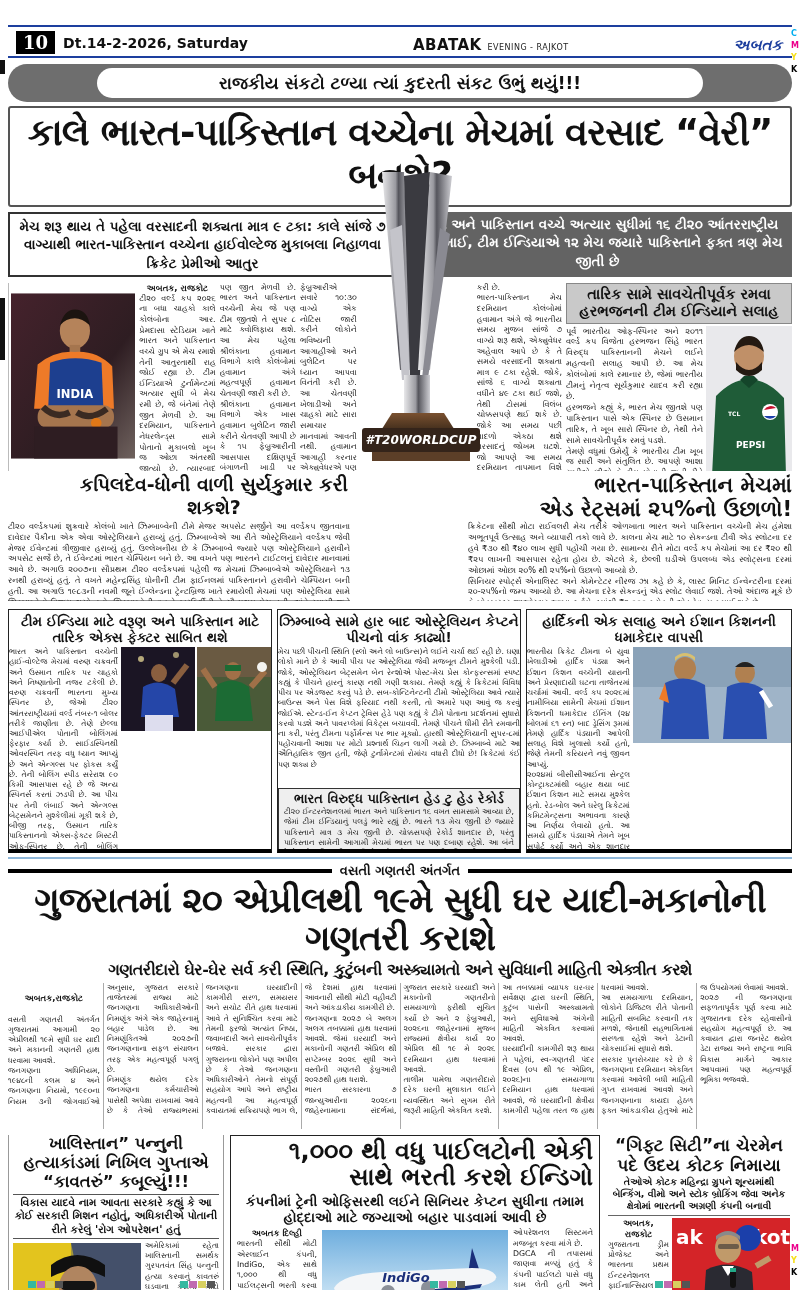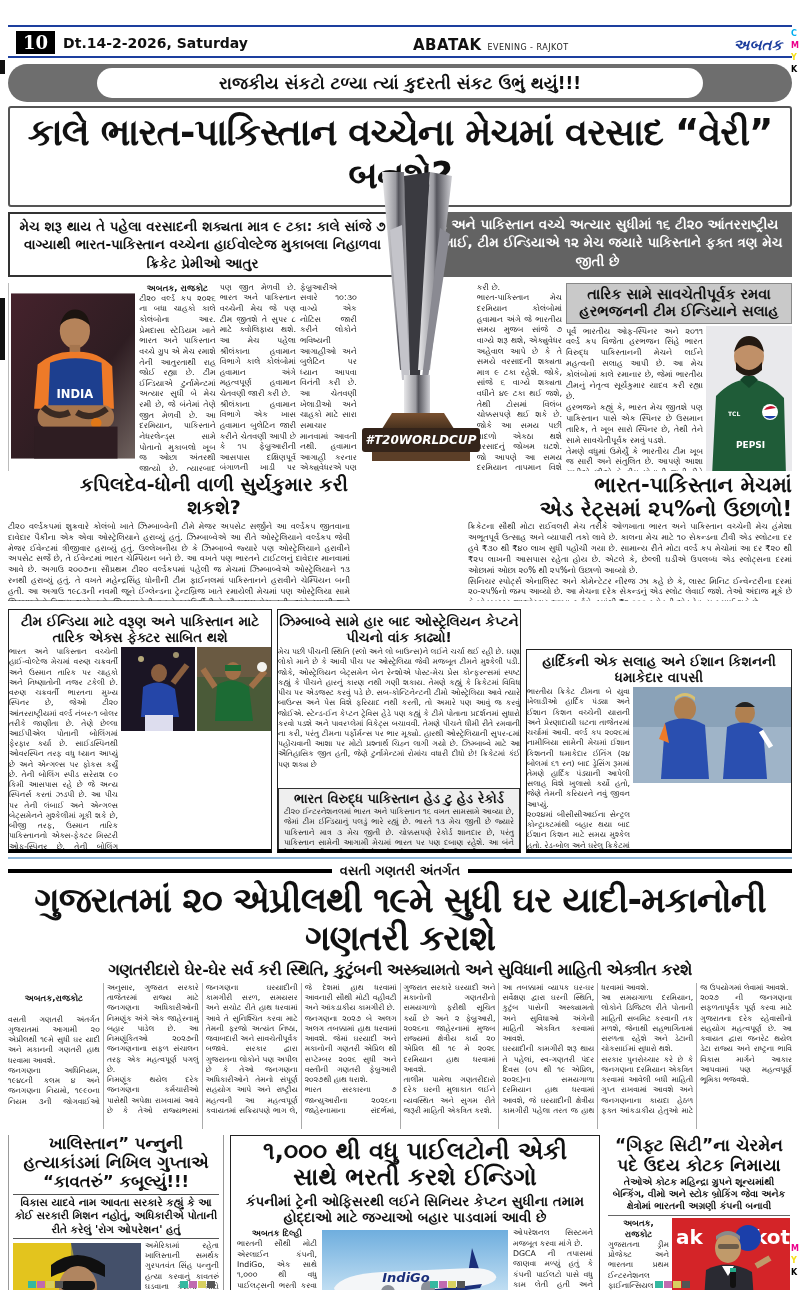--- a/index.html
+++ b/index.html
@@ -43,21 +43,21 @@
   .kapil{width:342px;flex:none;border-bottom:1px solid #999;}
   .kapil h2{margin:0 0 2px 70px;font-size:19px;text-align:center;}
   .row2-gap{width:118px;flex:none;}
   .adrates{flex:1;}
   .adrates h2{margin:0;font-size:21px;line-height:1.15;text-align:right;}
   
   .midband{display:flex;gap:5px;margin:8px 8px 0;height:244px;}
   .midbox{border:1.5px solid #222;border-bottom:4px solid #000;padding:3px 0;overflow:hidden;background:#fff;}
   .mb1{width:262px;flex:none;}
   .mb2{flex:1;}
-  .mb3{width:264px;flex:none;margin-top:40px;}
+  .mb3{width:264px;flex:none;}
   .midbox h3{margin:0 0 2px;font-size:13.5px;text-align:center;line-height:1.2;}
   .photo-r{float:right;margin:0 0 2px 3px;}
   .h2h{border:1.5px solid #333;background:#efefef;margin-top:3px;padding:2px 5px;}
   .h2h h4{margin:0;font-size:13px;text-align:center;}
   .cyanline{height:2px;background:#8fb7d9;margin:4px 8px 0;}
   
   .census{margin:4px 8px 0;}
   .divider{display:flex;align-items:center;gap:8px;font-weight:bold;font-size:13px;}
   .divider:before,.divider:after{content:"";flex:1;border-top:4px solid #000;}
   .census h1{margin:2px 0 0;font-size:35px;text-align:center;letter-spacing:-1px;line-height:1.1;}
@@ -65,21 +65,21 @@
   .census-cols{column-count:8;column-gap:7px;column-rule:1px solid #aaa;height:146px;overflow:hidden;
      font-size:7.6px;line-height:1.35;text-align:justify;white-space:pre-line;}
   
   .bottom{display:flex;gap:6px;margin:6px 8px 0;height:268px;}
   .bart{overflow:hidden;}
   .b1{width:206px;flex:none;border-left:1px solid #999;border-right:1px solid #999;padding:0 4px;}
   .b1 h3{margin:0;font-size:16.5px;text-align:center;line-height:1.15;}
   .b1 .sub{font-weight:bold;font-size:10.5px;text-align:center;border-top:1px solid #555;border-bottom:1px solid #555;margin:2px 0;padding:1px 0;line-height:1.3;}
   .photo-l{float:left;margin:2px 4px 2px 0;}
   .b2{flex:1;border:1.5px solid #222;padding:2px 6px;}
-  .b2 h3{margin:0;font-size:24px;text-align:center;line-height:1.1;}
+  .b2 h3{margin:0;font-size:24px;text-align:right;line-height:1.1;}
   .b2 .sub{font-weight:bold;font-size:13.5px;text-align:center;line-height:1.25;margin:2px 0;}
   .ind-row{display:flex;gap:5px;}
   .ind-row .c{flex:1;}
   .b3{width:182px;flex:none;padding:0 2px;}
   .b3 h3{margin:0;font-size:17px;text-align:center;line-height:1.2;}
   .b3 .sub{font-weight:bold;font-size:9.5px;text-align:center;line-height:1.3;border-bottom:1px solid #666;padding-bottom:2px;margin-bottom:2px;}
   
   .regbar{position:absolute;bottom:2px;display:flex;gap:1px;}
   .regbar i{width:8px;height:7px;display:block;}
   .r1{left:28px}.r2{left:180px}.r3{left:430px}.r4{left:655px}

